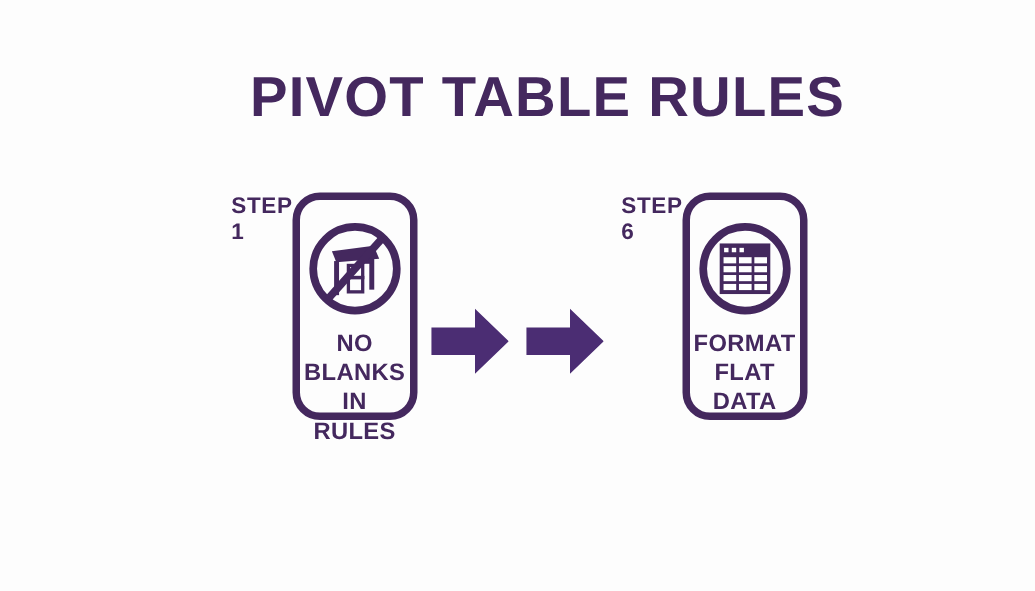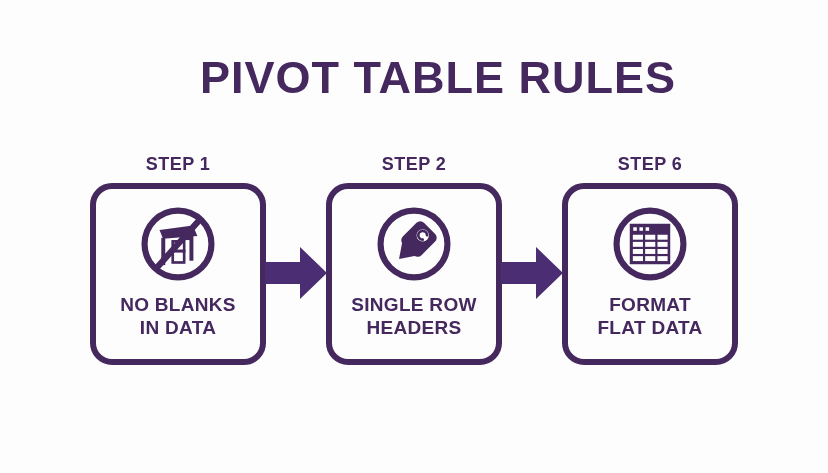--- a/index.html
+++ b/index.html
@@ -32,22 +32,22 @@
   .steps-row {
     margin-top: 50px;
     display: flex;
     justify-content: center;
     align-items: flex-start;
     gap: 14px;
   }
   .step-col {
     width: 146px;
     display: flex;
-    flex-direction: column;
-    align-items: center;
+    flex-direction: row;
+    align-items: flex-start;
   }
   .step-label {
     font-size: 18px;
     font-weight: 800;
     letter-spacing: 0.5px;
     margin-bottom: 8px;
     color: var(--accent);
   }
   .step-card {
     width: 176px;
@@ -107,51 +107,31 @@
             <g fill="none" stroke="currentColor" stroke-width="3">
               <rect x="44" y="47" width="13" height="11"></rect>
               <rect x="44" y="58" width="13" height="13"></rect>
             </g>
             <circle cx="50" cy="50" r="38" fill="none" stroke="currentColor" stroke-width="7"></circle>
             <line x1="75" y1="22" x2="25" y2="78" stroke="currentColor" stroke-width="7"></line>
           </svg>
         </span>
         <div class="step-caption">
           <div>NO BLANKS</div>
-          <div>IN DATA</div>
+          <div>IN RULES</div>
         </div>
       </div>
     </div>
 
     <div class="arrow-slot">
       <svg viewBox="0 0 62 56" width="62" height="56">
         <polygon points="0,17 35,17 35,2 62,28 35,54 35,39 0,39" fill="currentColor"></polygon>
       </svg>
     </div>
 
-    <div class="step-col">
-      <div class="step-label">STEP 2</div>
-      <div class="step-card">
-        <span class="step-icon">
-          <svg viewBox="0 0 100 100" width="88" height="88">
-            <circle cx="50" cy="50" r="38" fill="none" stroke="currentColor" stroke-width="7"></circle>
-            <g transform="rotate(45 50 50)">
-              <rect x="35" y="25" width="30" height="34" rx="6" fill="currentColor"></rect>
-              <polygon points="35,52 65,52 50,74" fill="currentColor"></polygon>
-              <circle cx="50" cy="36" r="7" fill="#ffffff"></circle>
-              <path d="M53.5 32.5 A5 5 0 1 0 53.5 39.5" fill="none" stroke="currentColor" stroke-width="3" stroke-linecap="round"></path>
-            </g>
-          </svg>
-        </span>
-        <div class="step-caption">
-          <div>SINGLE ROW</div>
-          <div>HEADERS</div>
-        </div>
-      </div>
-    </div>
 
     <div class="arrow-slot">
       <svg viewBox="0 0 62 56" width="62" height="56">
         <polygon points="0,17 35,17 35,2 62,28 35,54 35,39 0,39" fill="currentColor"></polygon>
       </svg>
     </div>
 
     <div class="step-col">
       <div class="step-label">STEP 6</div>
       <div class="step-card">

